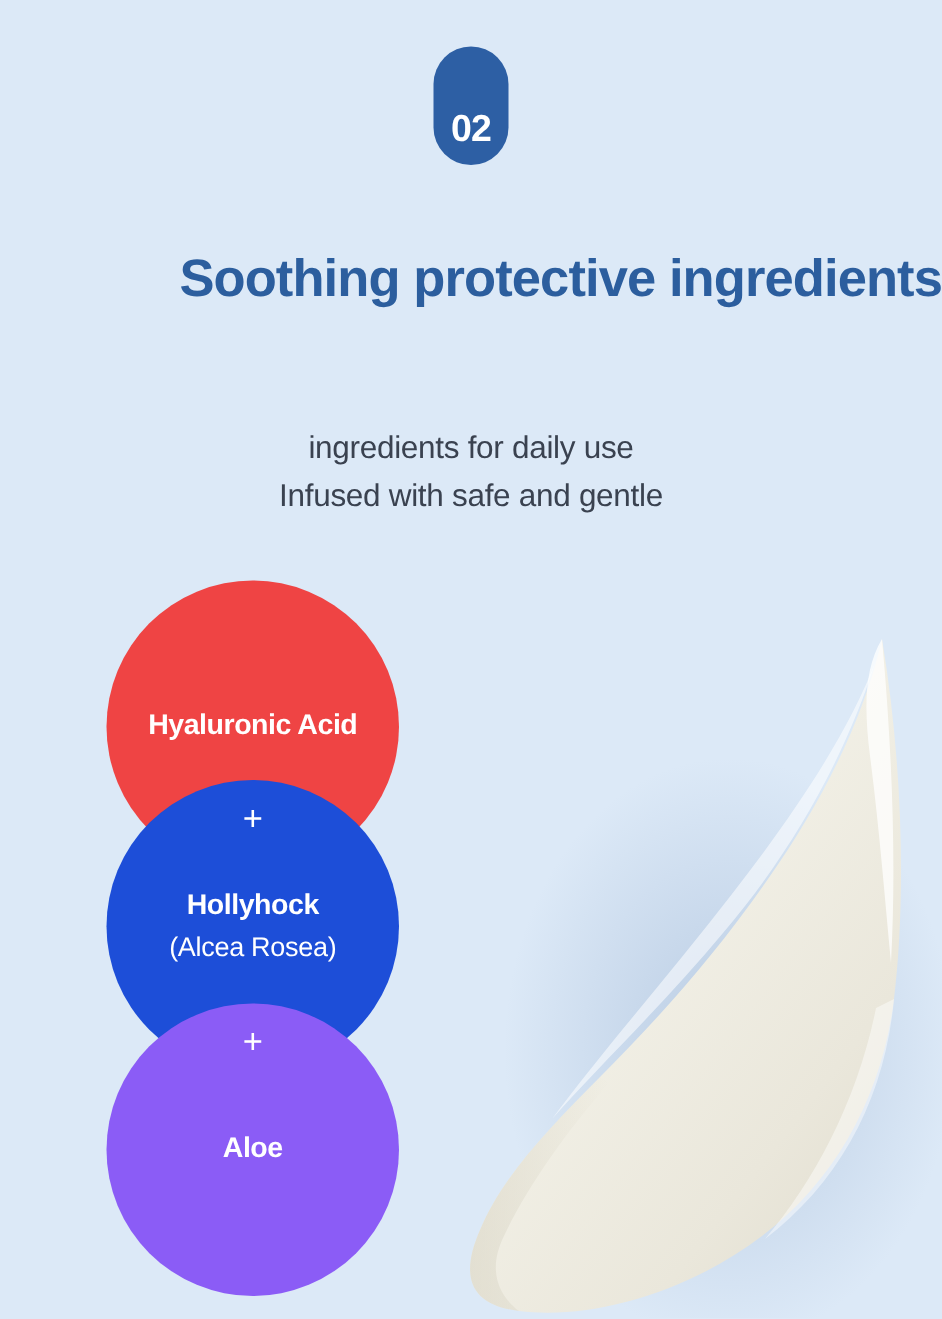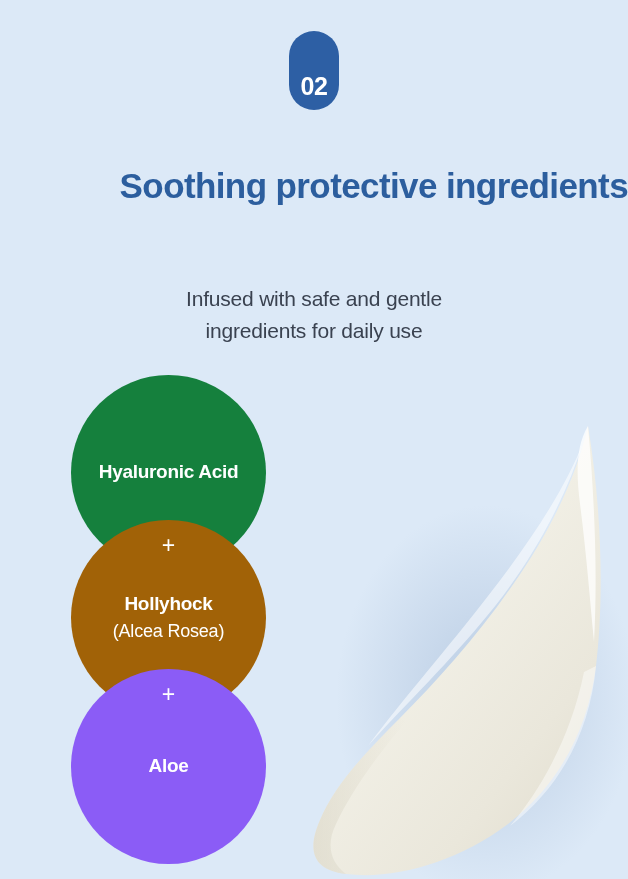--- a/index.html
+++ b/index.html
@@ -94,22 +94,22 @@
     width: 195px;
     height: 195px;
     border-radius: 50%;
     display: flex;
     flex-direction: column;
     align-items: center;
     justify-content: center;
     text-align: center;
     color: #ffffff;
   }
-  .circle-1 { top: 4px;   background: #15803d; z-index: 1; }
-  .circle-2 { top: 149px; background: #a16207; z-index: 2; }
+  .circle-1 { top: 16px;   background: #ef4444; z-index: 1; }
+  .circle-2 { top: 149px; background: #1d4ed8; z-index: 2; }
   .circle-3 { top: 298px; background: #8b5cf6; z-index: 3; }
 
   .circle-title {
     font-size: 19px;
     font-weight: bold;
     letter-spacing: -0.3px;
     line-height: 1.2;
   }
   .circle-1 .circle-title { font-size: 19px; }
   .circle-2 .circle-title { font-size: 19px; }
@@ -158,22 +158,22 @@
 
   <div class="step-badge">
     <span class="step-badge-label">02</span>
   </div>
 
   <h1 class="heading">
     <span class="heading-line">Soothing protective ingredients</span>
   </h1>
 
   <p class="subtitle">
+    <span class="subtitle-line">ingredients for daily use</span>
     <span class="subtitle-line">Infused with safe and gentle</span>
-    <span class="subtitle-line">ingredients for daily use</span>
   </p>
 
   <div class="ingredients">
 
     <div class="circle circle-1">
       <span class="circle-title">Hyaluronic Acid</span>
     </div>
 
     <div class="plus plus-1">+</div>
 

